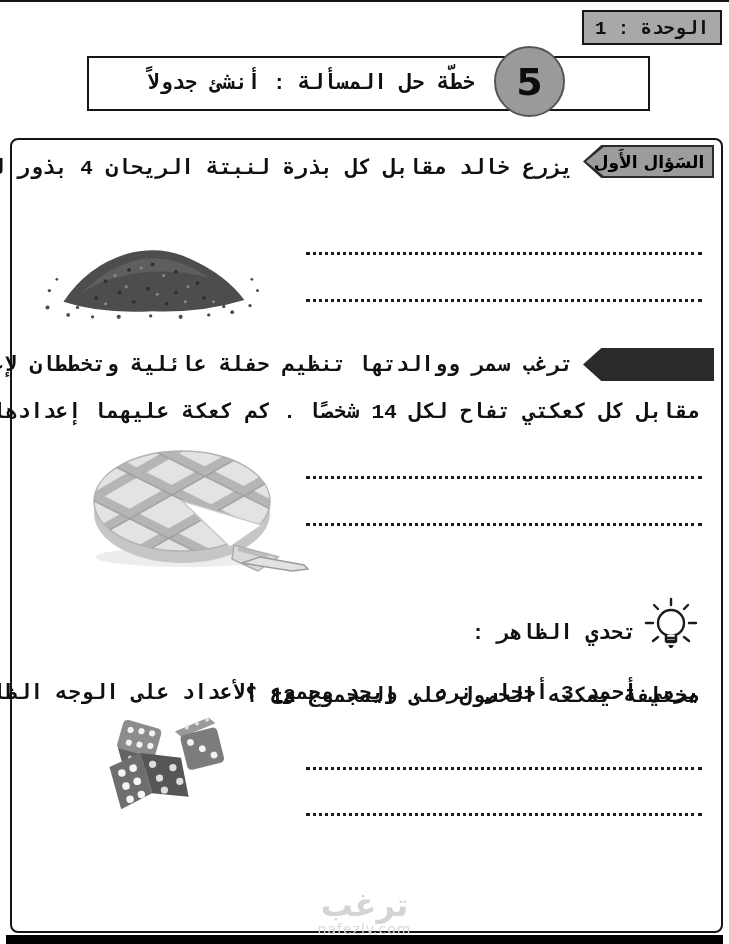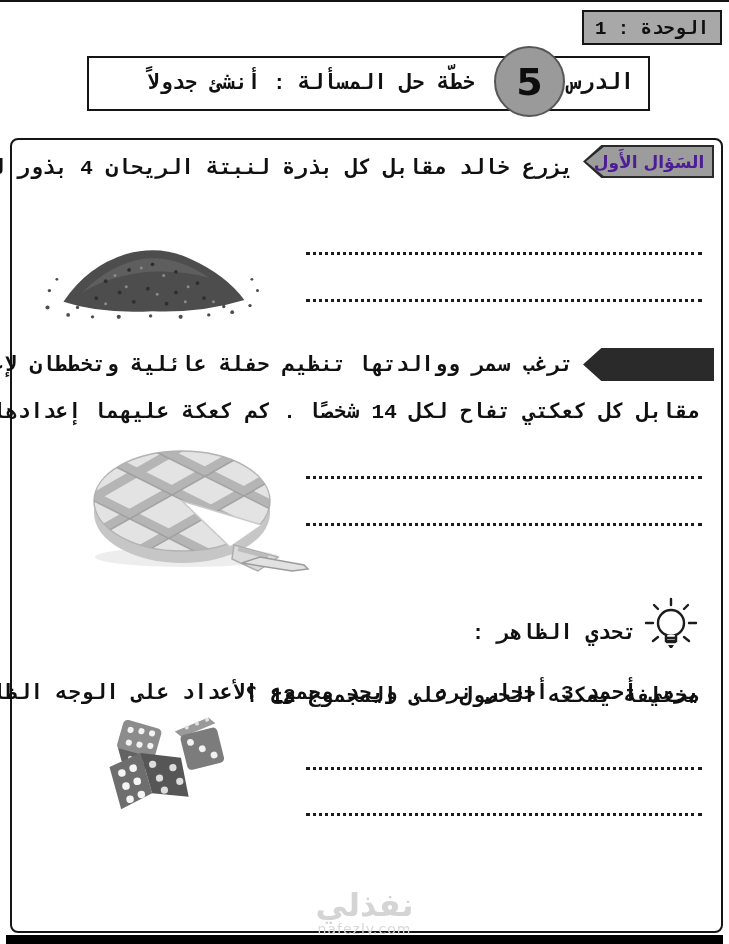--- a/index.html
+++ b/index.html
@@ -26,21 +26,21 @@
   .lesson-title{left:26px;top:0;width:392px;height:51px;line-height:51px;text-align:center;font-size:21px;}
 
   .main-box{left:10px;top:138px;width:713px;height:795px;border:2px solid #151515;border-radius:8px;background:#fff;}
 
   .badge{width:131px;height:33px;}
   .badge-outer{position:absolute;inset:0;background:var(--badge-border);
     clip-path:polygon(0 50%,14% 0,100% 0,100% 100%,14% 100%);}
   .badge-inner{position:absolute;inset:2px 2px 2px 3px;background:var(--badge-fill);
     clip-path:polygon(0 50%,14% 0,100% 0,100% 100%,14% 100%);
     display:flex;align-items:center;justify-content:center;}
-  .badge-inner span{direction:rtl;font-weight:bold;font-size:17px;color:#4c1d95;white-space:nowrap;}
+  .badge-inner span{direction:rtl;font-weight:bold;font-size:17px;color:#000000;white-space:nowrap;}
   .q1-badge{right:7px;top:5px;}
   .q2-badge{right:7px;top:208px;}
 
   .qline{right:21px;font-size:21px;line-height:38px;}
   .q1-l1{right:148px;top:10px;}
   .q1-l2{top:61px;}
   .q2-l1{right:148px;top:207px;}
   .q2-l2{top:254px;}
 
   .ch-heading{right:85px;top:475px;font-size:21px;line-height:38px;}
@@ -67,21 +67,20 @@
 
 <div>
 
   <div class="abs top-line"></div>
 
   <div class="abs unit-box">
     <span class="artext">الوحدة : 1</span>
   </div>
 
   <div class="abs lesson-box">
-    <div class="abs artext lesson-label">الدرس</div>
     <div class="abs lesson-circle">
       <span>5</span>
     </div>
     <div class="abs artext lesson-title">خطّة حل المسألة : أنشئ جدولاً</div>
   </div>
 
   <div class="abs main-box">
 
     <div class="abs badge q1-badge">
       <div class="badge-outer"></div>
@@ -253,19 +252,19 @@
           <circle cx="62" cy="46" r="4"></circle>
         </g>
       </g>
     </svg>
     <div class="abs dots d-q3a"></div>
     <div class="abs dots d-q3b"></div>
 
   </div>
 
   <div class="abs watermark">
-    <div class="wm-name">نفذلي</div>
+    <div class="wm-name">ترغب</div>
     <div class="wm-domain">nafezly.com</div>
   </div>
 
   <div class="abs bottom-bar"></div>
 
 </div>
 
 </body></html>

